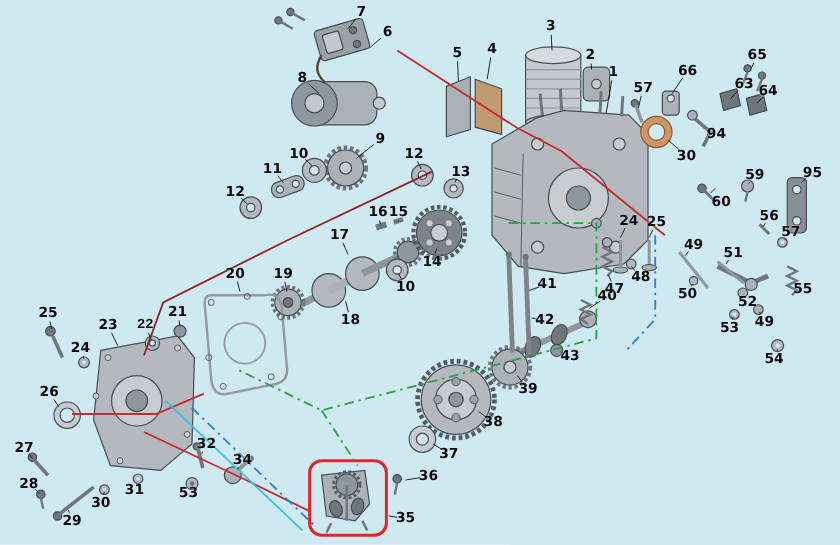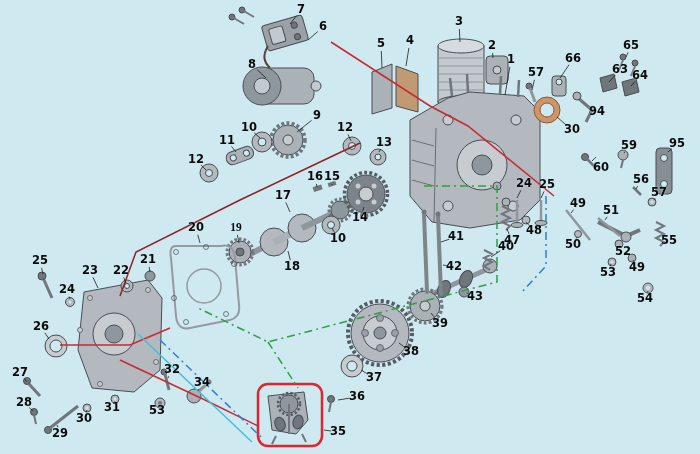--- a/index.html
+++ b/index.html
@@ -455,27 +455,27 @@
       <div class="callout" style="left: 506px; top: 247px;">40</div>
       <div class="callout" style="left: 534px; top: 231px;">48</div>
       <div class="callout" style="left: 512px; top: 241px;">47</div>
       <div class="callout" style="left: 573px; top: 245px;">50</div>
       <div class="callout" style="left: 623px; top: 252px;">52</div>
       <div class="callout" style="left: 669px; top: 241px;">55</div>
       <div class="callout" style="left: 608px; top: 273px;">53</div>
       <div class="callout" style="left: 637px; top: 268px;">49</div>
       <div class="callout" style="left: 645px; top: 299px;">54</div>
       <div class="callout" style="left: 196px; top: 228px;">20</div>
-      <div class="callout" style="left: 236px; top: 228px; font-family: Liberation Serif, serif;">19</div>
+      <div class="callout" style="left: 236px; top: 228px;">19</div>
       <div class="callout" style="left: 338px; top: 239px;">10</div>
       <div class="callout" style="left: 456px; top: 237px;">41</div>
       <div class="callout" style="left: 454px; top: 267px;">42</div>
       <div class="callout" style="left: 292px; top: 267px;">18</div>
       <div class="callout" style="left: 148px; top: 260px;">21</div>
-      <div class="callout" style="left: 121px; top: 271px;">22</div>
+      <div class="callout" style="left: 121px; top: 271px; font-family: Liberation Mono, monospace;">22</div>
       <div class="callout" style="left: 90px; top: 271px;">23</div>
       <div class="callout" style="left: 40px; top: 261px;">25</div>
       <div class="callout" style="left: 67px; top: 290px;">24</div>
       <div class="callout" style="left: 41px; top: 327px;">26</div>
       <div class="callout" style="left: 475px; top: 297px;">43</div>
       <div class="callout" style="left: 440px; top: 324px;">39</div>
       <div class="callout" style="left: 411px; top: 352px;">38</div>
       <div class="callout" style="left: 374px; top: 378px;">37</div>
       <div class="callout" style="left: 357px; top: 397px;">36</div>
       <div class="callout" style="left: 338px; top: 432px;">35</div>

